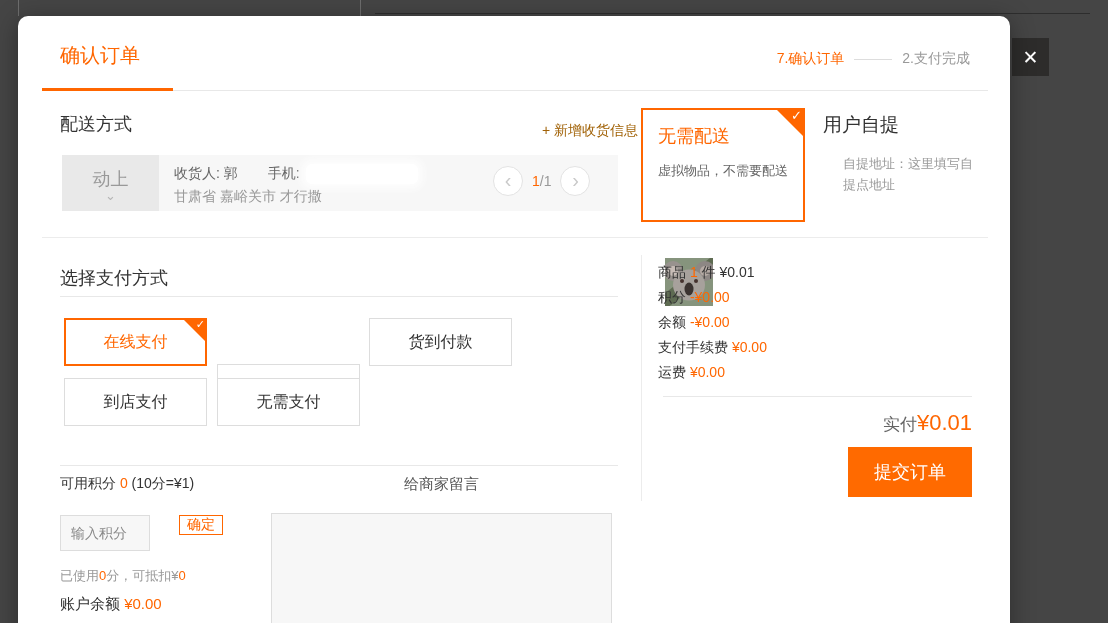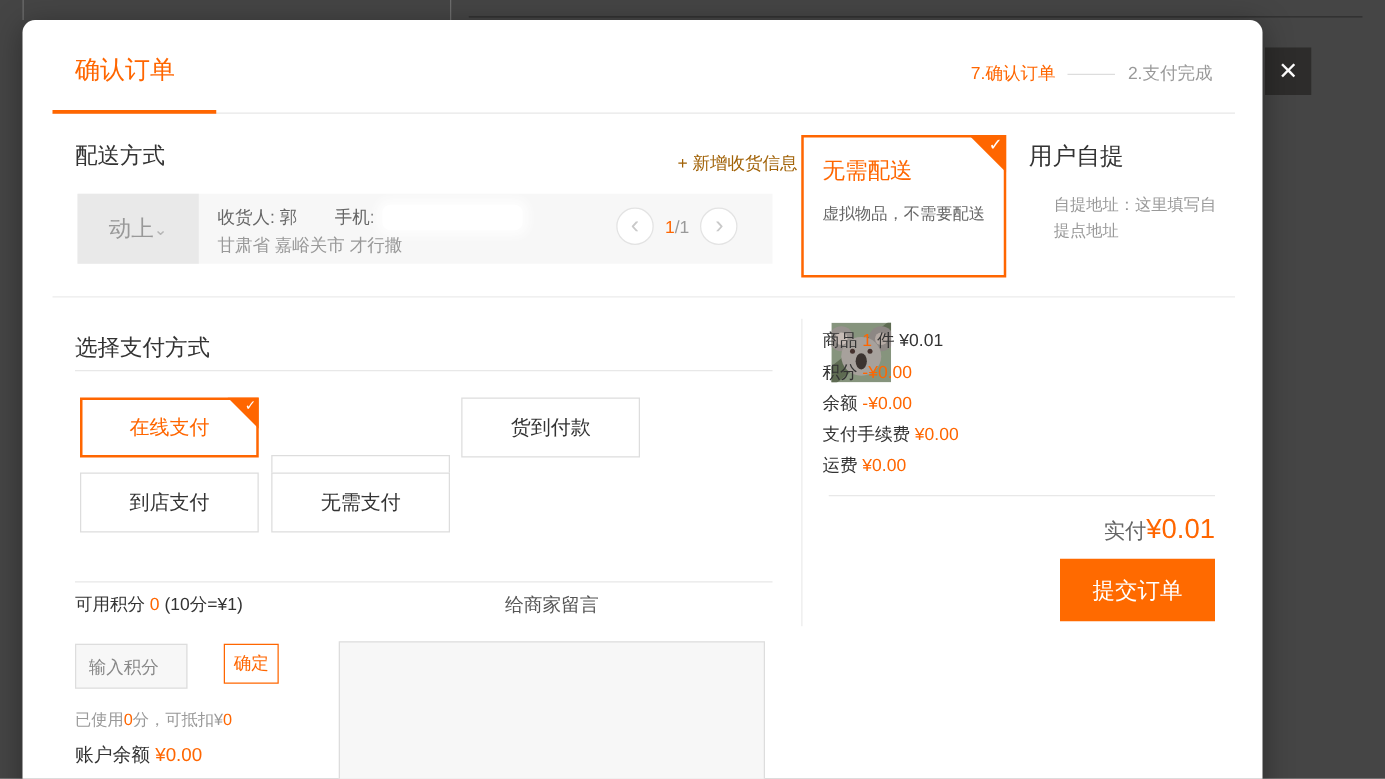--- a/index.html
+++ b/index.html
@@ -30,21 +30,21 @@
   .rule { position:absolute; left:24px; top:74px; width:946px; height:1px; background:#e8e8e8; }
   .rule-accent { position:absolute; left:24px; top:72px; width:131px; height:3px; background:#ff6600; }
 
   .sec-h { position:absolute; font-size:18px; color:#333; }
   .h1 { left:42px; top:96px; }
   .add-link { position:absolute; left:42px; top:106px; width:578px; text-align:right;
               font-size:14px; color:#a16207; cursor:pointer; }
 
   .addr { position:absolute; left:44px; top:139px; width:556px; height:56px; background:#f7f7f7;
           display:flex; cursor:pointer; }
-  .addr-tag { width:97px; background:#e9e9e9; color:#999; display:flex; flex-direction:row;
+  .addr-tag { width:97px; background:#e9e9e9; color:#999; display:flex; flex-direction:column;
               align-items:center; justify-content:center; font-size:18px; }
   .addr-tag .chev { font-size:13px; color:#b5b5b5; line-height:8px; margin-top:1px; }
   .addr-info { padding:9px 0 0 15px; font-size:14px; color:#666; }
   .addr-line1 { display:flex; align-items:center; }
   .addr-line1 .recv { margin-right:30px; }
   .blur { width:112px; height:20px; background:#fff; border-radius:6px; box-shadow:0 0 7px 5px #fdfdfd; margin-left:6px; }
   .addr-line2 { margin-top:4px; color:#999; }
   .pager { position:absolute; left:475px; top:150px; display:flex; align-items:center; gap:9px; }
   .pgbtn { width:30px; height:30px; border:1px solid #e3e3e3; border-radius:50%; background:#fff;
            color:#c9c9c9; display:flex; align-items:center; justify-content:center;
@@ -79,21 +79,21 @@
   .p4 { left:46px; top:362px; } .p5 { left:199px; top:362px; }
 
   .div-pts { position:absolute; left:42px; top:449px; width:558px; height:1px; background:#e8e8e8; }
   .pts { position:absolute; left:42px; top:459px; font-size:14px; color:#333; }
   .o { color:#ff6600; }
   .msg-label { position:absolute; left:253px; top:459px; width:341px; text-align:center;
                font-size:15px; color:#555; }
   .pts-input { position:absolute; left:42px; top:499px; width:90px; height:36px;
                border:1px solid #ddd; background:#f7f7f7; padding:0 10px; font-size:14px; color:#333; }
   .pts-input::placeholder { color:#888; opacity:1; }
-  .pts-ok { position:absolute; left:161px; top:499px; width:44px; height:32px;
+  .pts-ok { position:absolute; left:161px; top:499px; width:44px; height:20px;
             border:1px solid #ff6600; color:#ff6600; background:#fff; font-size:14px;
             display:flex; align-items:center; justify-content:center; cursor:pointer; }
   .pts-used { position:absolute; left:42px; top:551px; font-size:13px; color:#999; }
   .balance { position:absolute; left:42px; top:579px; font-size:15px; color:#333; }
   .msg-area { position:absolute; left:253px; top:497px; width:341px; height:140px;
               border:1px solid #ddd; background:#f7f7f7; resize:none; font-family:inherit; }
 
   .vdiv { position:absolute; left:623px; top:239px; width:1px; height:246px; background:#ececec; }
   .thumb { position:absolute; left:647px; top:242px; width:48px; height:48px; overflow:hidden; }
   .sumrows { position:absolute; left:640px; top:244px; width:314px; text-align:left;

